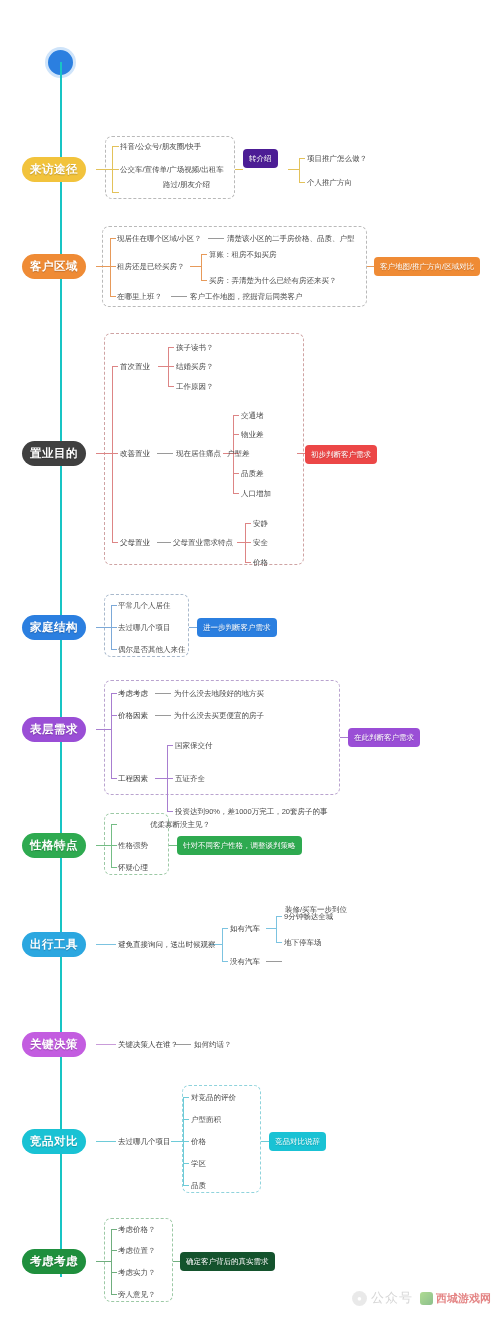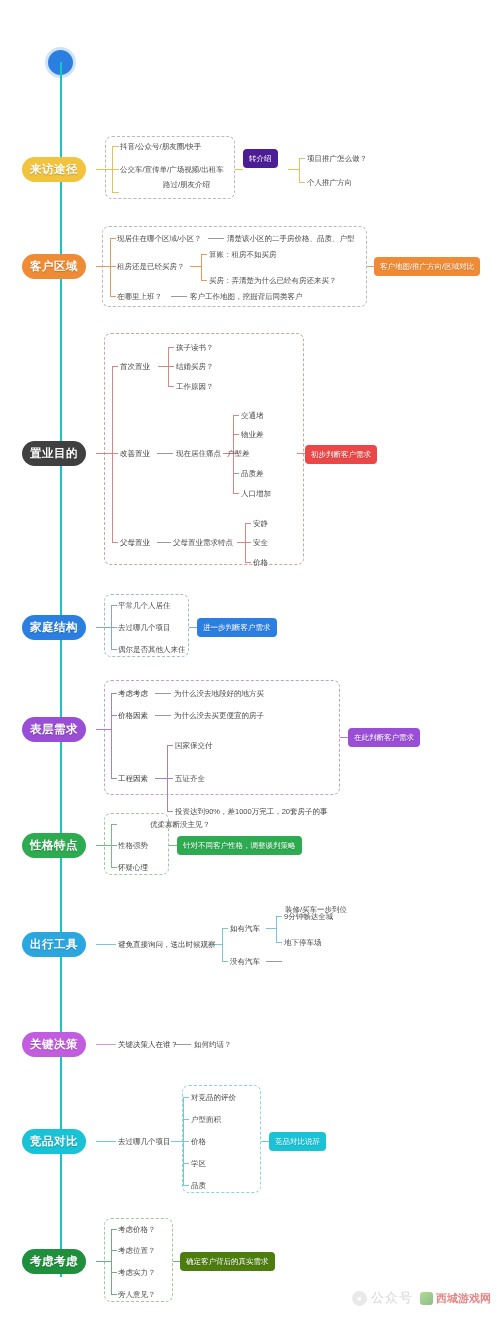--- a/index.html
+++ b/index.html
@@ -326,21 +326,21 @@
   <div class="v" style="left:111px; top:1229px; height:65px; background:#6fae7e;"></div>
   <div class="h" style="left:111px; top:1229px; width:6px; background:#6fae7e;"></div>
   <div class="h" style="left:111px; top:1250px; width:6px; background:#6fae7e;"></div>
   <div class="h" style="left:111px; top:1272px; width:6px; background:#6fae7e;"></div>
   <div class="h" style="left:111px; top:1294px; width:6px; background:#6fae7e;"></div>
   <div class="leaf" style="left:118px; top:1225px;">考虑价格？</div>
   <div class="leaf" style="left:118px; top:1246px;">考虑位置？</div>
   <div class="leaf" style="left:118px; top:1268px;">考虑实力？</div>
   <div class="leaf" style="left:118px; top:1290px;">旁人意见？</div>
   <div class="h" style="left:173px; top:1261px; width:7px; background:#6fae7e;"></div>
-  <div class="callout" style="left:180px; top:1252px; background:#4d7c0f;">确定客户背后的真实需求</div>
+  <div class="callout" style="left:180px; top:1252px; background:#14532d;">确定客户背后的真实需求</div>
 
   <div class="watermark">
     <div class="wm-circle">●</div>
     <div class="wm-text">公众号</div>
     <div class="wm-logo">
       <div class="wm-leaf"></div>
       <div class="wm-brand">西城游戏网</div>
     </div>
   </div>
 

